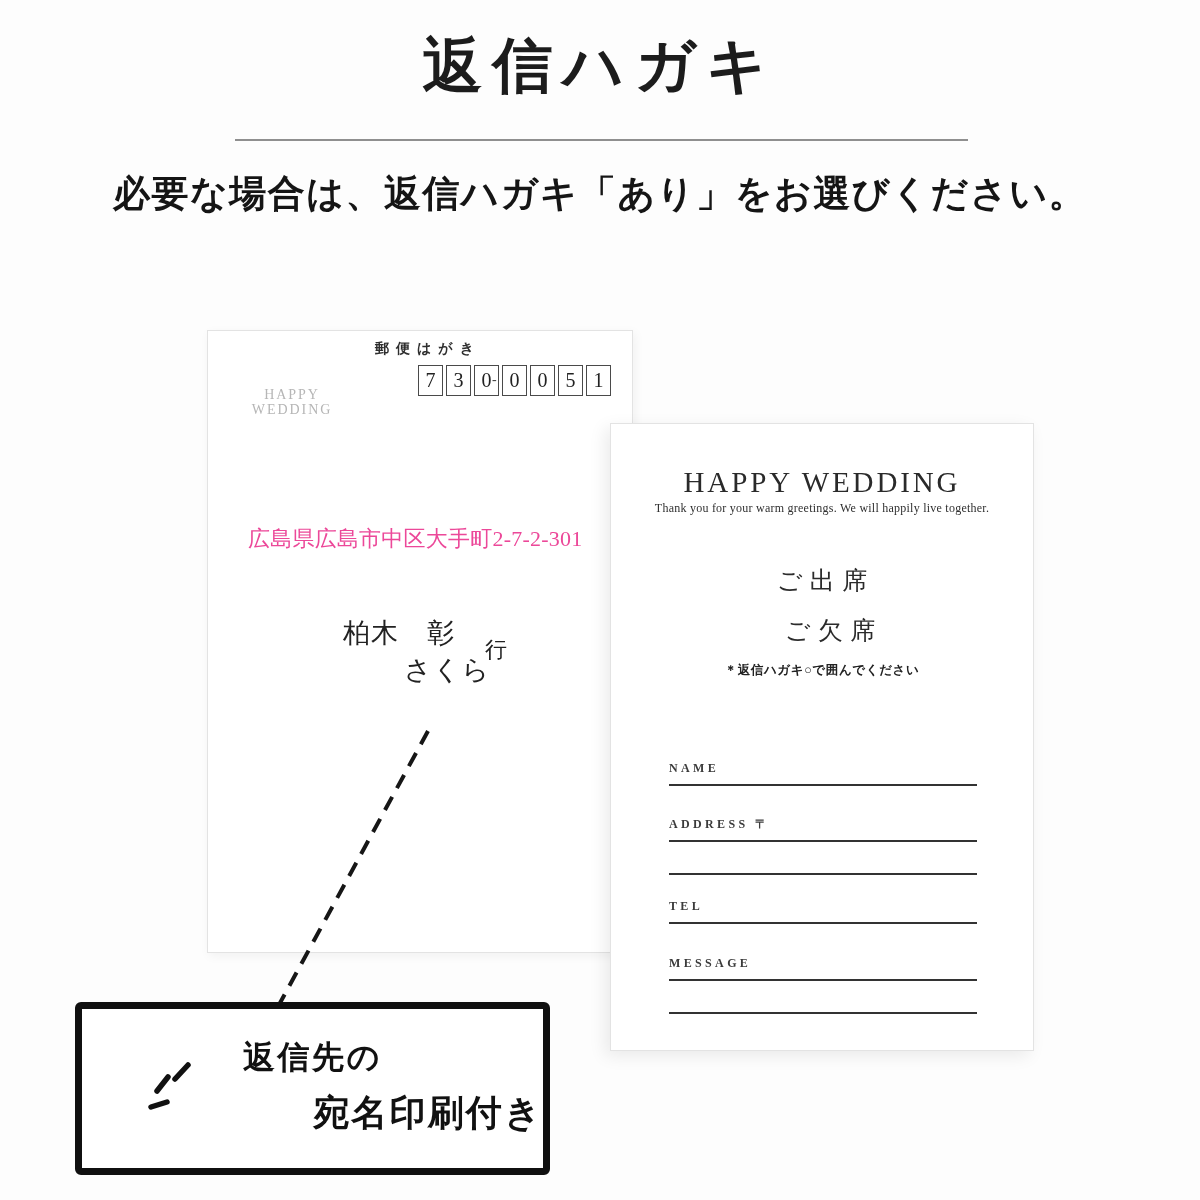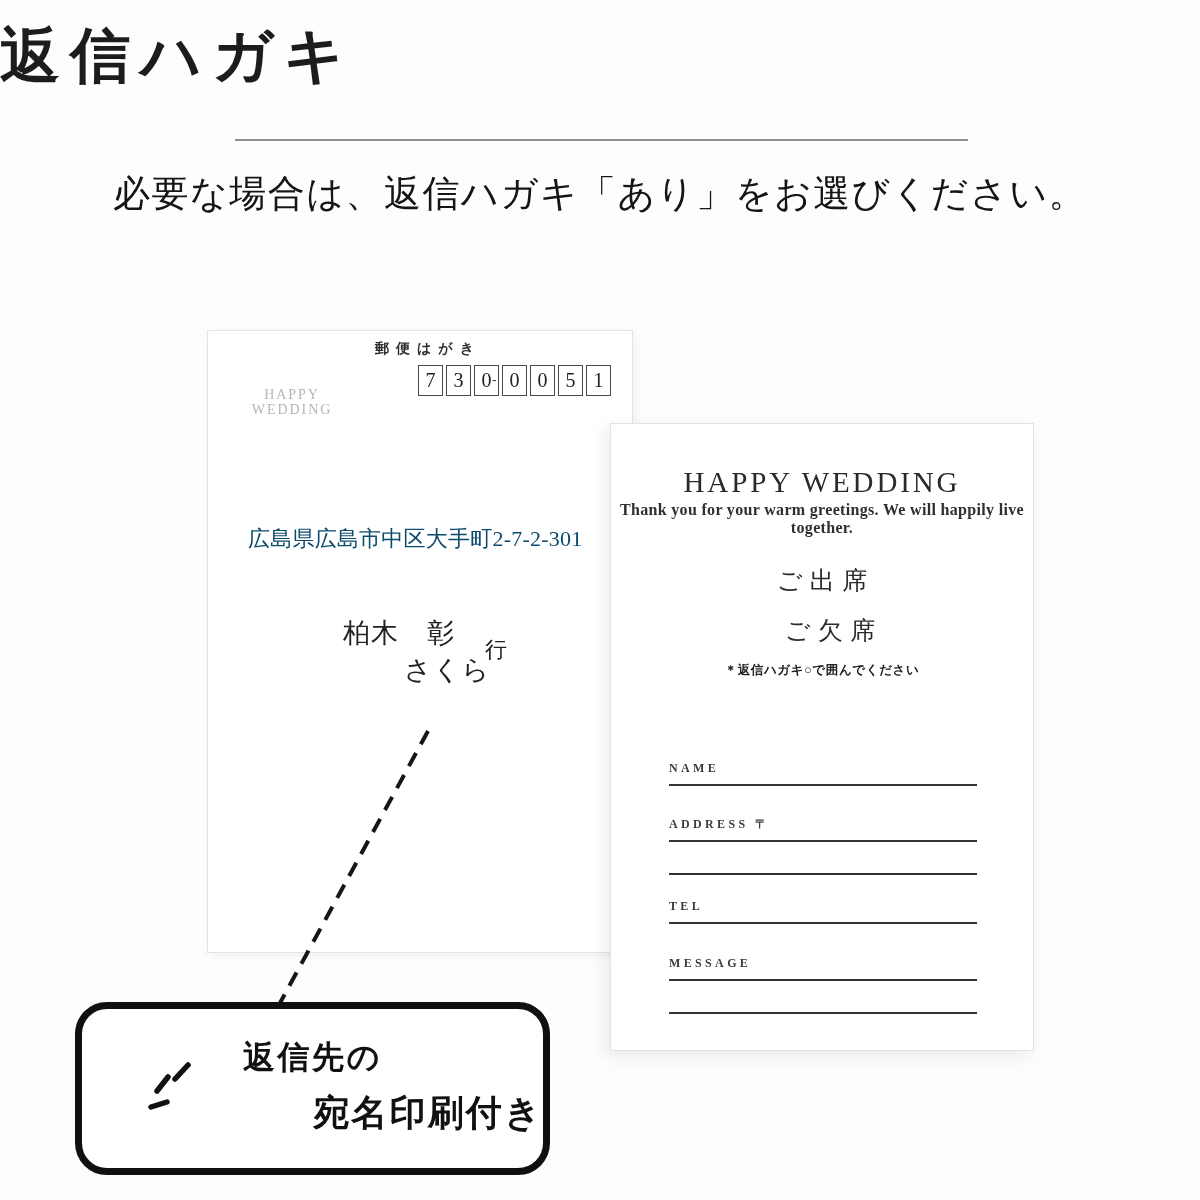--- a/index.html
+++ b/index.html
@@ -4,71 +4,71 @@
 <style>
   html,body{margin:0;padding:0;background:#fff;}
   #canvas{
     position:relative;width:1200px;height:1200px;overflow:hidden;
     background:#fdfdfd;
     font-family:"Liberation Sans","DejaVu Sans",sans-serif;
     color:#1a1a1a;
   }
   
   .page-title{
-    position:absolute;top:16px;left:0;width:100%;text-align:left;
+    position:absolute;top:26px;left:0;width:100%;text-align:center;
     font-size:60px;font-weight:700;letter-spacing:0.17em;color:#1c1c1c;
   }
   .title-divider{
     position:absolute;top:139px;left:235px;width:733px;height:2px;
     background:#8f8f8f;
   }
   .intro{
     position:absolute;top:166px;left:0;width:100%;text-align:center;
-    font-size:37px;font-weight:400;line-height:55px;letter-spacing:0.04em;color:#151515;
+    font-size:37px;font-weight:700;line-height:55px;letter-spacing:0.04em;color:#151515;
   }
   
   .card{position:absolute;background:#ffffff;border:1px solid #e3e3e3;box-sizing:border-box;}
   .card-address{left:207px;top:330px;width:426px;height:623px;box-shadow:2px 3px 10px rgba(0,0,0,0.05);}
   .card-reply{left:610px;top:423px;width:424px;height:628px;box-shadow:-5px 5px 16px rgba(0,0,0,0.08);z-index:2;}
   .serif{font-family:"Liberation Serif","DejaVu Serif",serif;}
   
   .postal-label{position:absolute;left:167px;top:9px;font-size:14px;font-weight:700;
     letter-spacing:0.5em;color:#2e2e2e;}
   .postal-row{position:absolute;left:210px;top:34px;display:flex;gap:3px;}
   .postal-box{width:23px;height:29px;border:1.5px solid #4a4a4a;background:#fff;
     display:flex;align-items:center;justify-content:center;font-size:20px;color:#222;}
   .postal-hyphen{position:absolute;left:284px;top:41px;font-size:14px;color:#444;}
   .watermark{position:absolute;left:42px;top:56px;width:84px;text-align:center;
     font-size:14px;line-height:15px;letter-spacing:0.14em;color:#b6b6b6;}
-  .addr-line{position:absolute;left:40px;top:193px;font-size:22px;color:#0c4a6e;letter-spacing:0.01em;}
+  .addr-line{position:absolute;left:40px;top:193px;font-size:22px;color:#ec4899;letter-spacing:0.01em;}
   .name-main{position:absolute;left:135px;top:284px;font-size:27px;color:#222;letter-spacing:0.04em;}
   .name-sub{position:absolute;left:196px;top:321px;font-size:27px;color:#222;letter-spacing:0.04em;}
   .name-suffix{position:absolute;left:277px;top:304px;font-size:22px;color:#222;}
   
   .r-title{position:absolute;top:42px;left:0;width:100%;text-align:center;
     font-size:29px;letter-spacing:0.10em;color:#2a2a2a;}
   .r-tagline{position:absolute;top:77px;left:0;width:100%;text-align:center;
-    font-size:16px;font-weight:700;letter-spacing:0.02em;color:#2f2f2f;}
+    font-size:12px;font-weight:400;letter-spacing:0.02em;color:#2f2f2f;}
   .r-attend{position:absolute;top:140px;left:0;width:100%;text-align:center;
     font-size:25px;letter-spacing:0.30em;text-indent:0.30em;color:#2b2b2b;}
   .r-absent{position:absolute;top:190px;left:8px;width:100%;text-align:center;
     font-size:25px;letter-spacing:0.30em;text-indent:0.30em;color:#2b2b2b;}
   .r-note{position:absolute;top:238px;left:0;width:100%;text-align:center;
     font-size:12.5px;font-weight:700;letter-spacing:0.05em;color:#222;}
   .field{position:absolute;left:58px;width:308px;}
   .f-name{top:336px}.f-address{top:392px}.f-tel{top:474px}.f-message{top:531px}
   .field-label{font-family:"Liberation Serif","DejaVu Serif",serif;font-size:12px;
     font-weight:700;letter-spacing:0.28em;color:#3b3b3b;line-height:16px;}
   .field-line{height:0;border-top:2px solid #333;margin-top:8px;}
   .field-line.extra{margin-top:31px;}
   
   .connector{position:absolute;left:0;top:0;z-index:3;pointer-events:none;}
   .callout{
     position:absolute;left:75px;top:1002px;width:475px;height:173px;box-sizing:border-box;
-    background:#fff;border:7px solid #101010;border-radius:32px;z-index:5;
+    background:#fff;border:7px solid #101010;border-radius:6px;z-index:5;
   }
   .callout-text{position:absolute;left:0;right:0;top:27px;text-align:center;}
   .callout-line1{font-size:32px;font-weight:700;letter-spacing:0.08em;color:#111;}
   .callout-line2{font-size:36px;font-weight:700;letter-spacing:0.06em;color:#111;margin-top:9px;text-align:right;}
   .emphasis{position:absolute;left:66px;top:50px;}
 </style>
 </head>
 <body>
 
 <div id="canvas">

